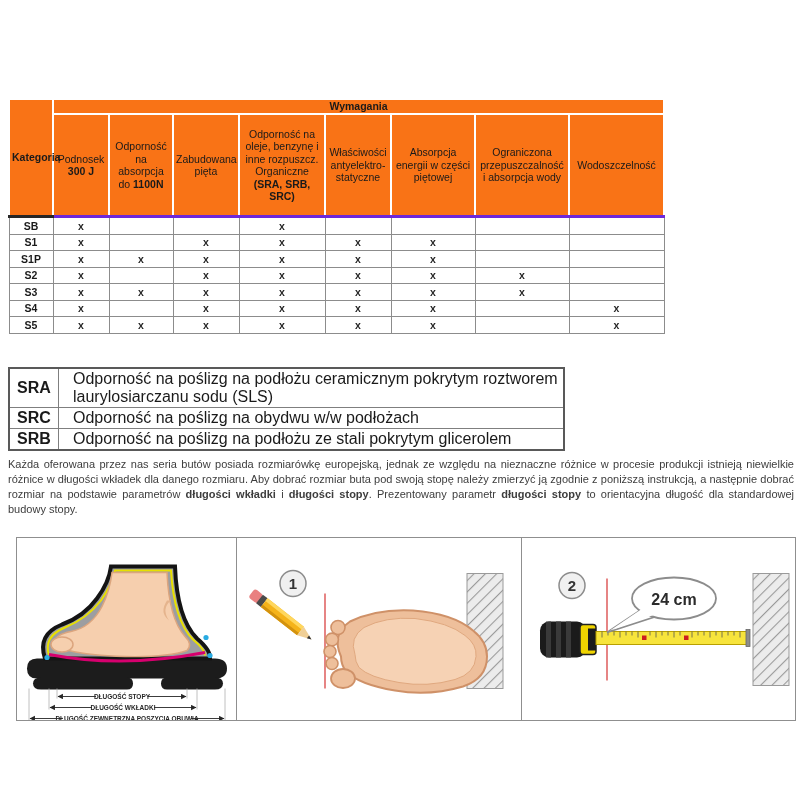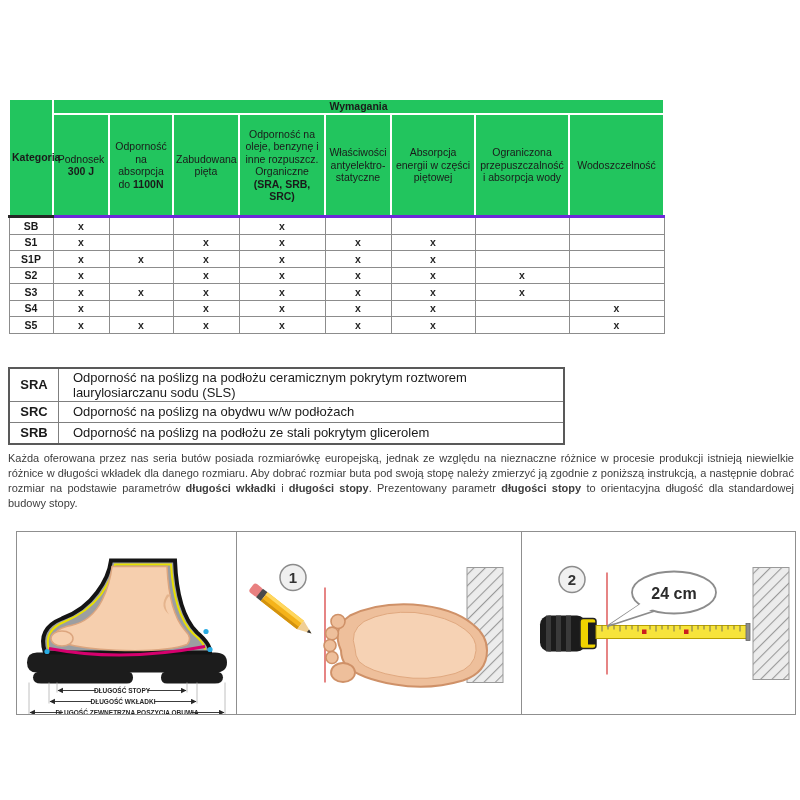--- a/index.html
+++ b/index.html
@@ -2,31 +2,31 @@
 <html><head>
 <meta charset="utf-8">
 <style>
   html,body{margin:0;padding:0;background:#fff;}
   body{width:800px;height:800px;font-family:"Liberation Sans",sans-serif;color:#1a1a1a;overflow:hidden;}
   .page{padding:98px 0 0 8px;}
 
   
   .req-table{border-collapse:collapse;table-layout:fixed;width:655px;font-size:10.5px;}
   .req-table th,.req-table td{padding:0;}
-  .req-table .hdr{background:#22c55e;border:2px solid #fff;text-align:center;font-weight:400;line-height:12.5px;padding:0 2px;}
+  .req-table .hdr{background:#f97316;border:2px solid #fff;text-align:center;font-weight:400;line-height:12.5px;padding:0 2px;}
   .req-table .group{font-weight:700;height:13px;}
   .req-table .kat{font-weight:700;border-bottom:3px solid #262626;}
   .req-table .colh{height:100px;border-bottom:3px solid #6d28d9;}
   .req-table .hdr b{font-weight:700;}
   .req-table tbody th,.req-table tbody td{border:1px solid #8c8c8c;height:15.5px;text-align:center;background:#fff;}
   .req-table tbody th{font-weight:700;margin-left:12px;}
   .req-table tbody td{font-weight:600;color:#262626;}
 
   
-  .sr-table{margin-top:33px;border-collapse:collapse;width:557px;font-size:13px;border:2px solid #595959;}
+  .sr-table{margin-top:33px;border-collapse:collapse;width:557px;font-size:16px;border:2px solid #595959;}
   .sr-table td{border:1px solid #7f7f7f;height:18px;}
   .sr-table .sr-code{width:46px;text-align:center;font-weight:700;}
   .sr-table .sr-desc{padding-left:14px;}
 
   .size-heading{margin-top:13px;font-size:11.5px;color:#3d3d3d;text-decoration:underline;letter-spacing:.2px;}
   .size-para{margin-top:6px;width:786px;font-size:11px;color:#3d3d3d;line-height:15px;text-align:justify;}
   .size-para b{font-weight:700;}
 
   
   .figure{margin:20px 0 0 8px;width:778px;height:182px;border:1px solid #8f8f8f;display:flex;background:#fff;}

